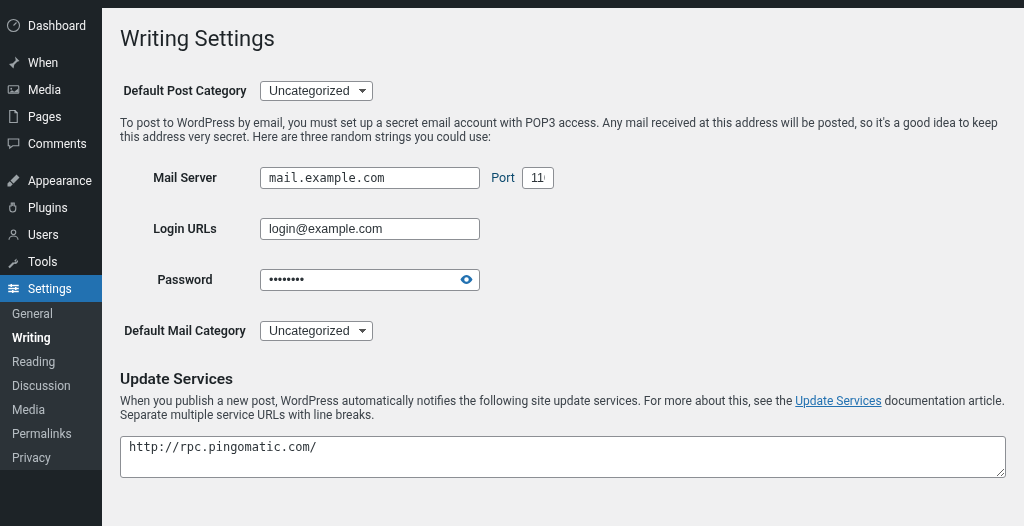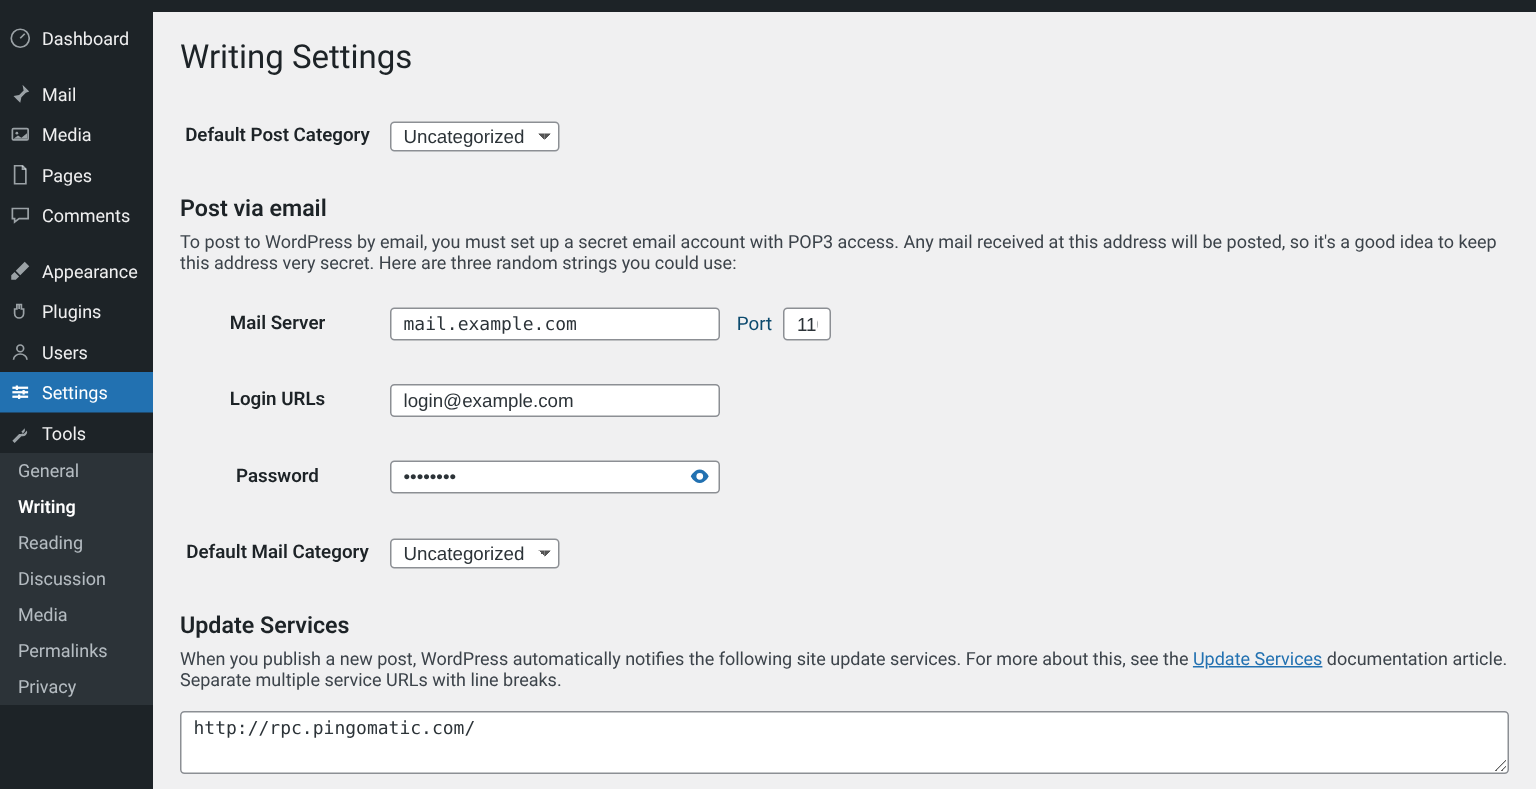--- a/index.html
+++ b/index.html
@@ -179,21 +179,21 @@
         <span>Dashboard</span>
       </div>
     </div>
     <div class="sidebar-group">
       <div class="menu-item">
         <span class="ico">
             <svg viewBox="0 0 20 20" fill="currentColor">
               <path d="M12 2l6 6-3 1-4 4-1 5-3-3-5 5 5-5-3-3 5-1 4-4z"></path>
             </svg>
           </span>
-        <span>Mail</span>
+        <span>When</span>
       </div>
       <div class="menu-item">
         <span class="ico">
             <svg viewBox="0 0 20 20" fill="currentColor">
               <rect x="3" y="5" width="14" height="10" rx="1" fill="none" stroke="currentColor" stroke-width="1.5"></rect>
               <circle cx="7" cy="9" r="1.2"></circle>
               <path d="M4 14l4-3 3 2 5-4v5z"></path>
             </svg>
           </span>
         <span>Media</span>
@@ -234,41 +234,41 @@
         <span>Plugins</span>
       </div>
       <div class="menu-item">
         <span class="ico">
             <svg viewBox="0 0 20 20" fill="currentColor">
               <circle cx="10" cy="7" r="3" fill="none" stroke="currentColor" stroke-width="1.5"></circle>
               <path d="M4 17c0-3 3-5 6-5s6 2 6 5" fill="none" stroke="currentColor" stroke-width="1.5"></path>
             </svg>
           </span>
         <span>Users</span>
+      </div>
+      <div class="menu-item">
+        <span class="ico">
+            <svg viewBox="0 0 20 20" fill="currentColor">
+              <path d="M14 6a4 4 0 01-5 5l-6 6 2 2 6-6a4 4 0 005-5l-3 3-2-2z"></path>
+            </svg>
+          </span>
+        <span>Tools</span>
       </div>
       <div class="menu-item current">
         <span class="ico">
             <svg viewBox="0 0 20 20" fill="currentColor">
               <rect x="3" y="5" width="14" height="2"></rect>
               <rect x="3" y="9" width="14" height="2"></rect>
               <rect x="3" y="13" width="14" height="2"></rect>
               <rect x="6" y="4" width="2" height="4"></rect>
               <rect x="12" y="8" width="2" height="4"></rect>
               <rect x="8" y="12" width="2" height="4"></rect>
             </svg>
           </span>
         <span>Settings</span>
-      </div>
-      <div class="menu-item">
-        <span class="ico">
-            <svg viewBox="0 0 20 20" fill="currentColor">
-              <path d="M14 6a4 4 0 01-5 5l-6 6 2 2 6-6a4 4 0 005-5l-3 3-2-2z"></path>
-            </svg>
-          </span>
-        <span>Tools</span>
       </div>
       <div class="submenu">
         <div class="sub-item">General</div>
         <div class="sub-item current">Writing</div>
         <div class="sub-item">Reading</div>
         <div class="sub-item">Discussion</div>
         <div class="sub-item">Media</div>
         <div class="sub-item">Permalinks</div>
         <div class="sub-item">Privacy</div>
       </div>
@@ -285,21 +285,20 @@
         <th>Default Post Category</th>
         <td>
           <select>
             <option>Uncategorized</option>
           </select>
         </td>
       </tr>
     </tbody>
       </table>
 
-    <h2 class="section">Post via email</h2>
     <p class="desc">To post to WordPress by email, you must set up a secret email account with POP3 access. Any mail received at this address will be posted, so it's a good idea to keep this address very secret. Here are three random strings you could use:</p>
 
     <table class="form-table">
       <tbody>
           <tr>
         <th>Mail Server</th>
         <td>
           <input type="text" class="regular mono" value="mail.example.com" style="">
           <span class="port-label">Port</span>
           <input type="text" class="small" value="110" style="">

